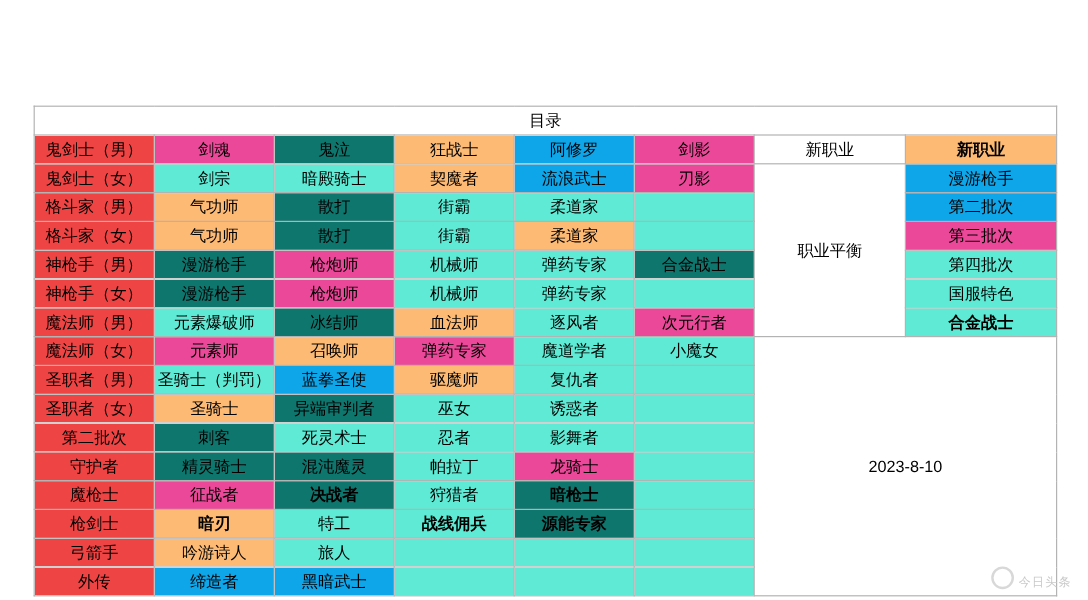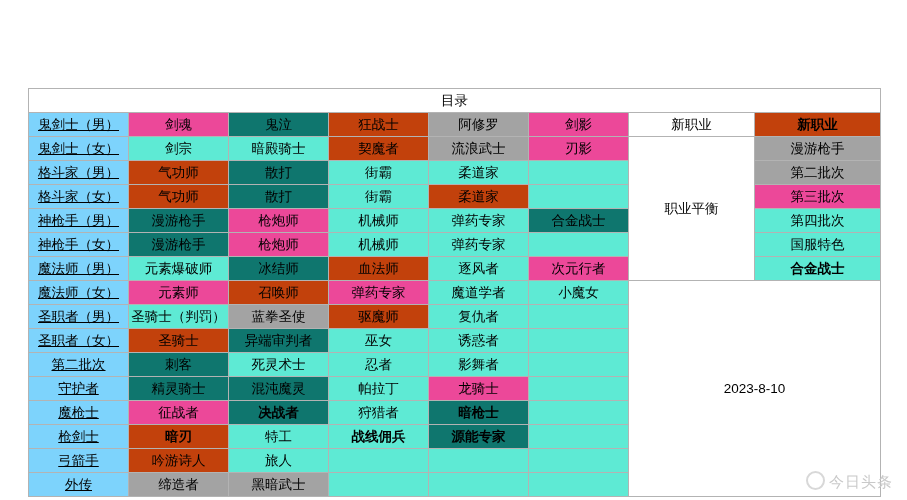--- a/index.html
+++ b/index.html
@@ -35,43 +35,42 @@
     color: #000000;
     padding: 0 2px;
     white-space: nowrap;
     overflow: hidden;
   }
   td.title-cell {
     font-size: 14px;
     height: 25px;
   }
   td.rowlabel {
-    background: #7dd3fc;
+    background: #ef4444;
     font-weight: normal;
-    text-decoration: underline;
   }
   td.empty {
     background: #ffffff;
   }
   
   .c-red    { background: #ec4899; }
   .c-green  { background: #0f766e; }
-  .c-orange { background: #c2410c; }
-  .c-blue   { background: #a3a3a3; }
+  .c-orange { background: #fdba74; }
+  .c-blue   { background: #0ea5e9; }
   .c-white  { background: #5eead4; }
   .t-red    { color: #d92b2b; }
   .t-bold   { font-weight: bold; }
   .side-head {
     background: #ffffff;
   }
   .watermark {
     position: absolute;
     right: 14px;
     bottom: 8px;
-    font-size: 15px;
+    font-size: 10px;
     color: #c9c9c9;
     letter-spacing: 1px;
     font-family: "Liberation Sans", sans-serif;
   }
   .watermark .wm-mark {
     display: inline-block;
     width: 15px;
     height: 15px;
     border: 2px solid #d8d8d8;
     border-radius: 50%;

